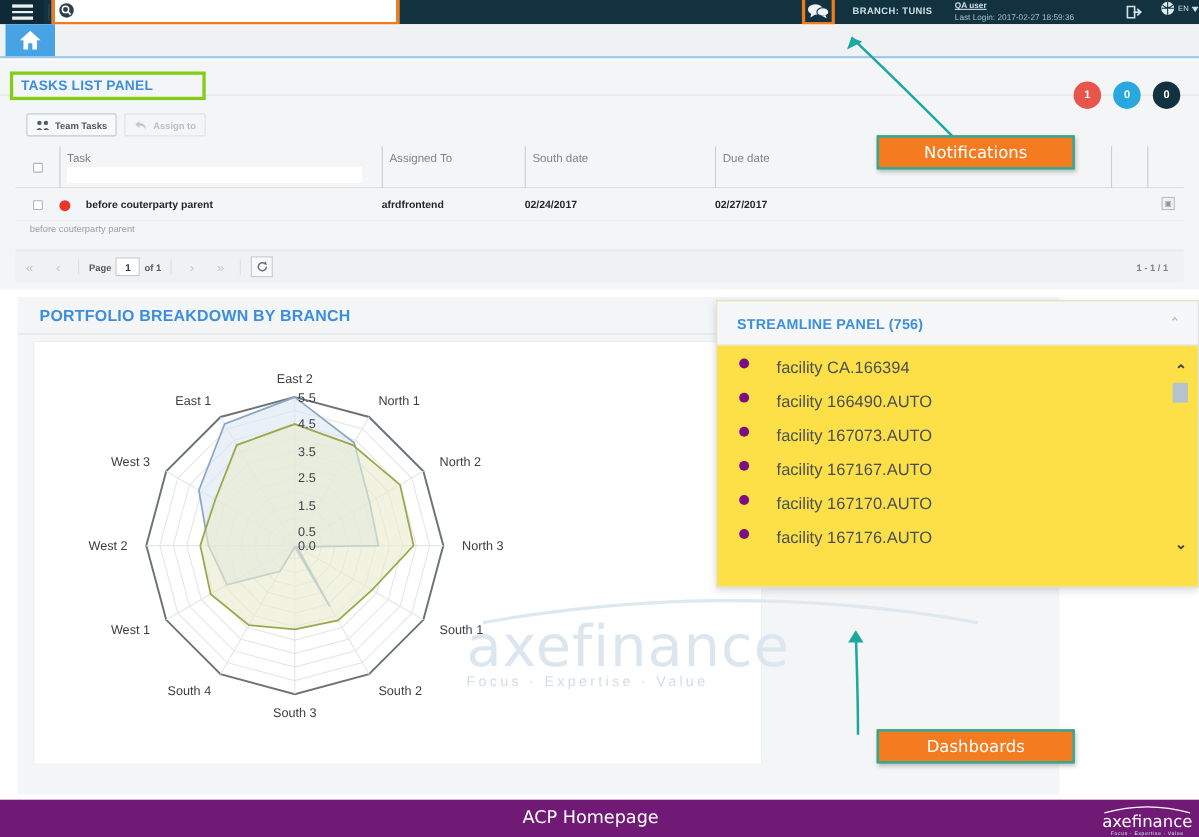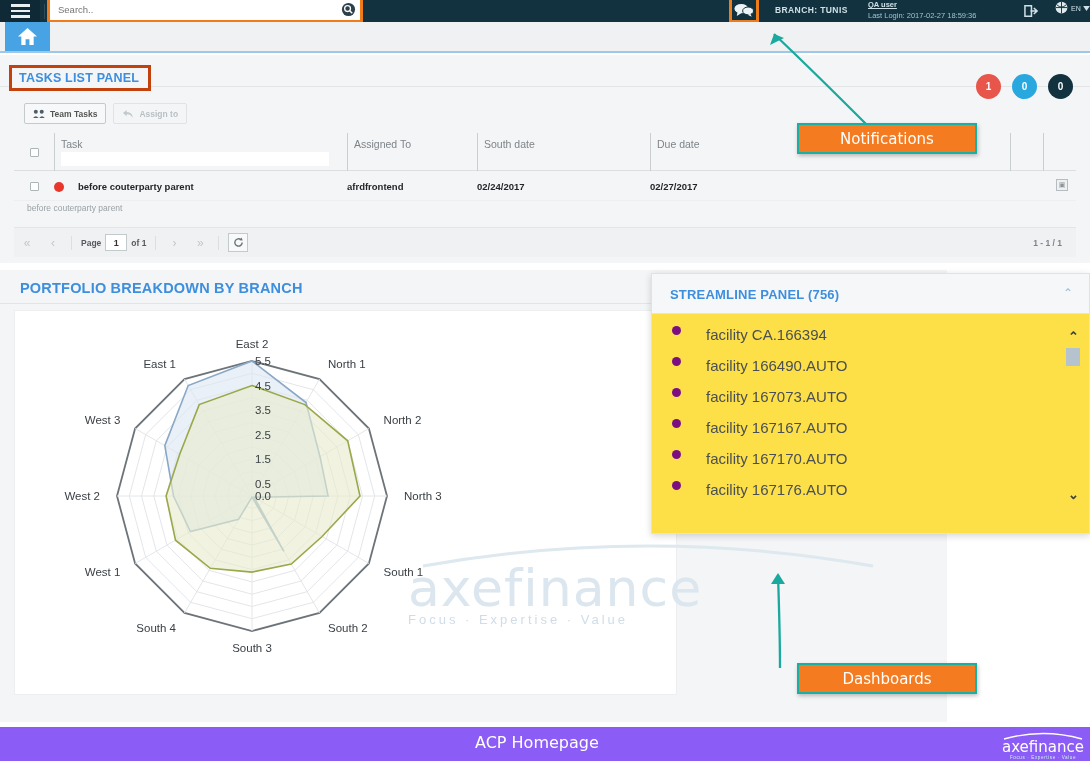--- a/index.html
+++ b/index.html
@@ -81,22 +81,22 @@
   
   .tasks-panel {
     position: absolute; left: 0; top: 55px; width: 1090px; height: 208px;
     background: #f4f5f6;
   }
   .panel-head {
     position: relative; height: 32px; border-bottom: 1px solid #e2e4e6;
     background: #f4f5f6;
   }
   .panel-title-hl {
-    position: absolute; left: 9px; top: 10px; width: 142px; height: 26px;
-    border: 3px solid #c2410c; background: #f4f5f6;
+    position: absolute; left: 9px; top: 10px; width: 178px; height: 26px;
+    border: 3px solid #84cc16; background: #f4f5f6;
     display: flex; align-items: center;
   }
   .panel-title-hl span {
     margin-left: 7px; color: #3d8fdd; font-weight: bold; font-size: 12.5px;
     letter-spacing: .2px;
   }
   .badges {
     position: absolute; right: 17px; top: 19px; display: flex; gap: 11px;
   }
   .badge {
@@ -172,21 +172,21 @@
     width: 20px; height: 19px; border: 1px solid #c3cace; background: #f8f9fa;
     display: flex; align-items: center; justify-content: center; cursor: pointer;
     margin-left: 4px;
   }
   .pg-count {
     position: absolute; right: 14px; font-size: 8.5px; color: #7d8489; font-weight: bold;
   }
 
   
   .chart-panel {
-    position: absolute; left: 0; top: 270px; width: 947px; height: 452px;
+    position: absolute; left: 16px; top: 270px; width: 947px; height: 452px;
     background: #f4f5f6;
   }
   .chart-panel-head {
     position: relative; height: 34px; border-bottom: 1px solid #e2e4e6;
   }
   .chart-panel-head .t {
     position: absolute; left: 20px; top: 10px;
     color: #3d8fdd; font-weight: bold; font-size: 14.5px; letter-spacing: .2px;
   }
   .chart-body {
@@ -249,21 +249,21 @@
     box-shadow: 1px 2px 4px rgba(0,0,0,.25);
     font-family: "DejaVu Sans", sans-serif;
   }
   #callout-notifications { left: 797px; top: 123px; width: 180px; height: 31px; text-align: center; }
   #callout-dashboards    { left: 797px; top: 663px; width: 180px; height: 31px; }
   .arrow-svg { position: absolute; z-index: 39; pointer-events: none; }
 
   
   .footer {
     position: absolute; left: 0; top: 727px; width: 1090px; height: 34px;
-    background: #8b5cf6;
+    background: #701a75;
   }
   .footer .title {
     position: absolute; left: 475px; top: 6px;
     color: #fff; font-size: 16px; font-family: "DejaVu Sans", sans-serif;
   }
   .footer .logo {
     position: absolute; right: 6px; top: 4px; text-align: center;
   }
   .footer .logo .l1 { font-size: 15px; color: #fff; font-family: "DejaVu Sans", sans-serif; line-height: 15px;}
   .footer .logo .l2 { font-size: 4.6px; color: #cfeeea; letter-spacing: .6px; }
@@ -274,21 +274,20 @@
 
 <div class="topbar">
   <div class="hamburger">
     <i></i>
       <i></i>
       <i></i>
   </div>
   <div class="hdr-divider"></div>
 
   <div class="searchwrap">
-    <input type="text" placeholder="Search.." style="">
     <div class="search-btn">
       <svg width="15" height="15" viewBox="0 0 16 16">
         <circle cx="8" cy="8" r="7" fill="#2d3f4a"></circle>
         <circle cx="7" cy="7" r="3.1" fill="none" stroke="#fff" stroke-width="1.4"></circle>
         <line x1="9.3" y1="9.3" x2="12" y2="12" stroke="#fff" stroke-width="1.6"></line>
       </svg>
     </div>
   </div>
 
   <div class="chat-hl">

